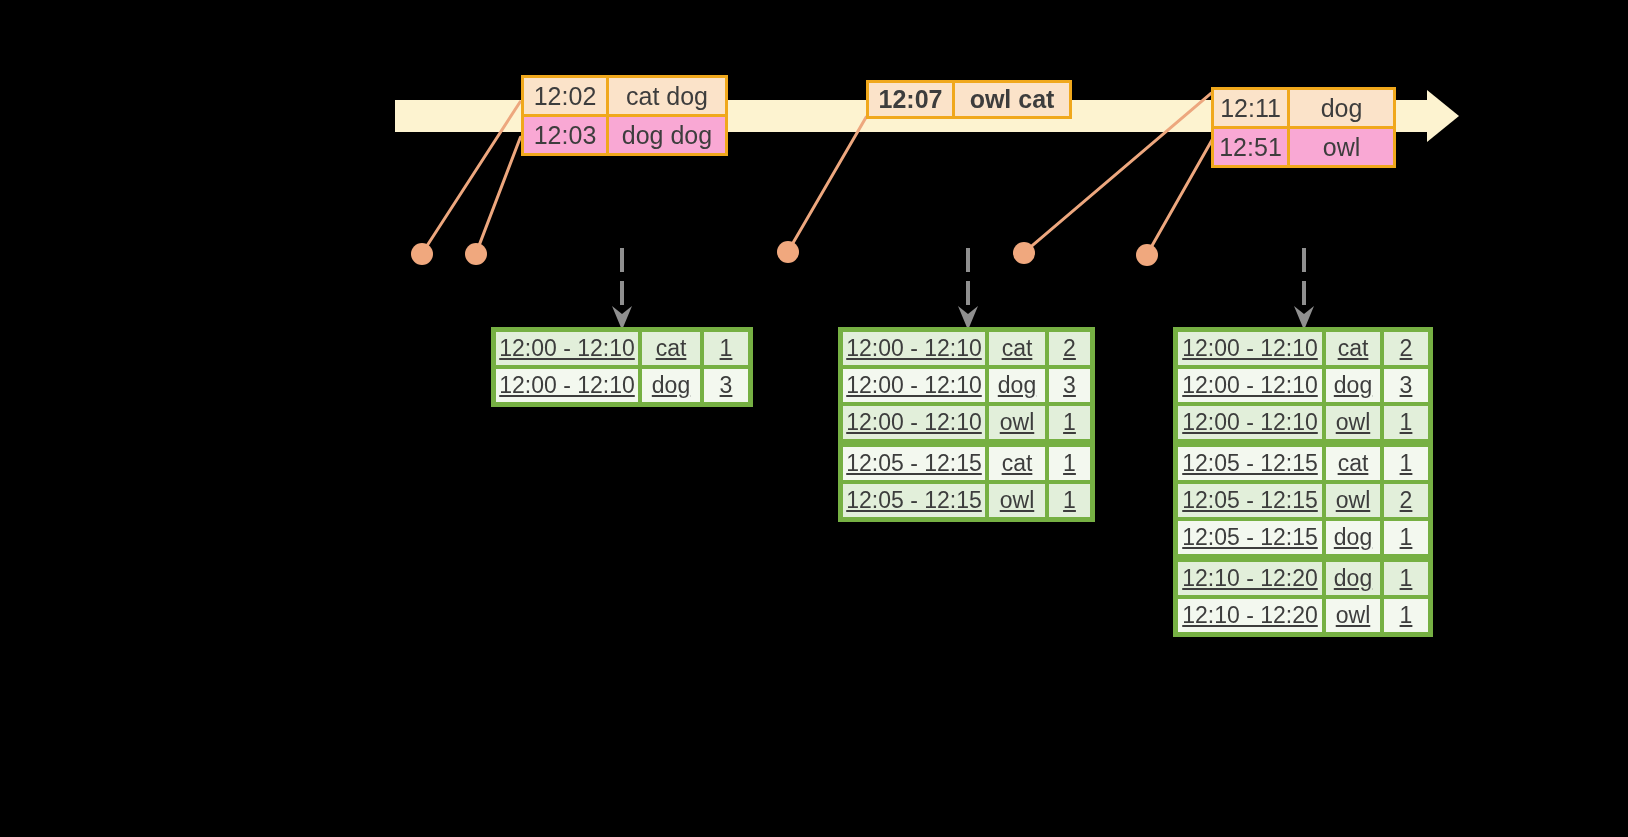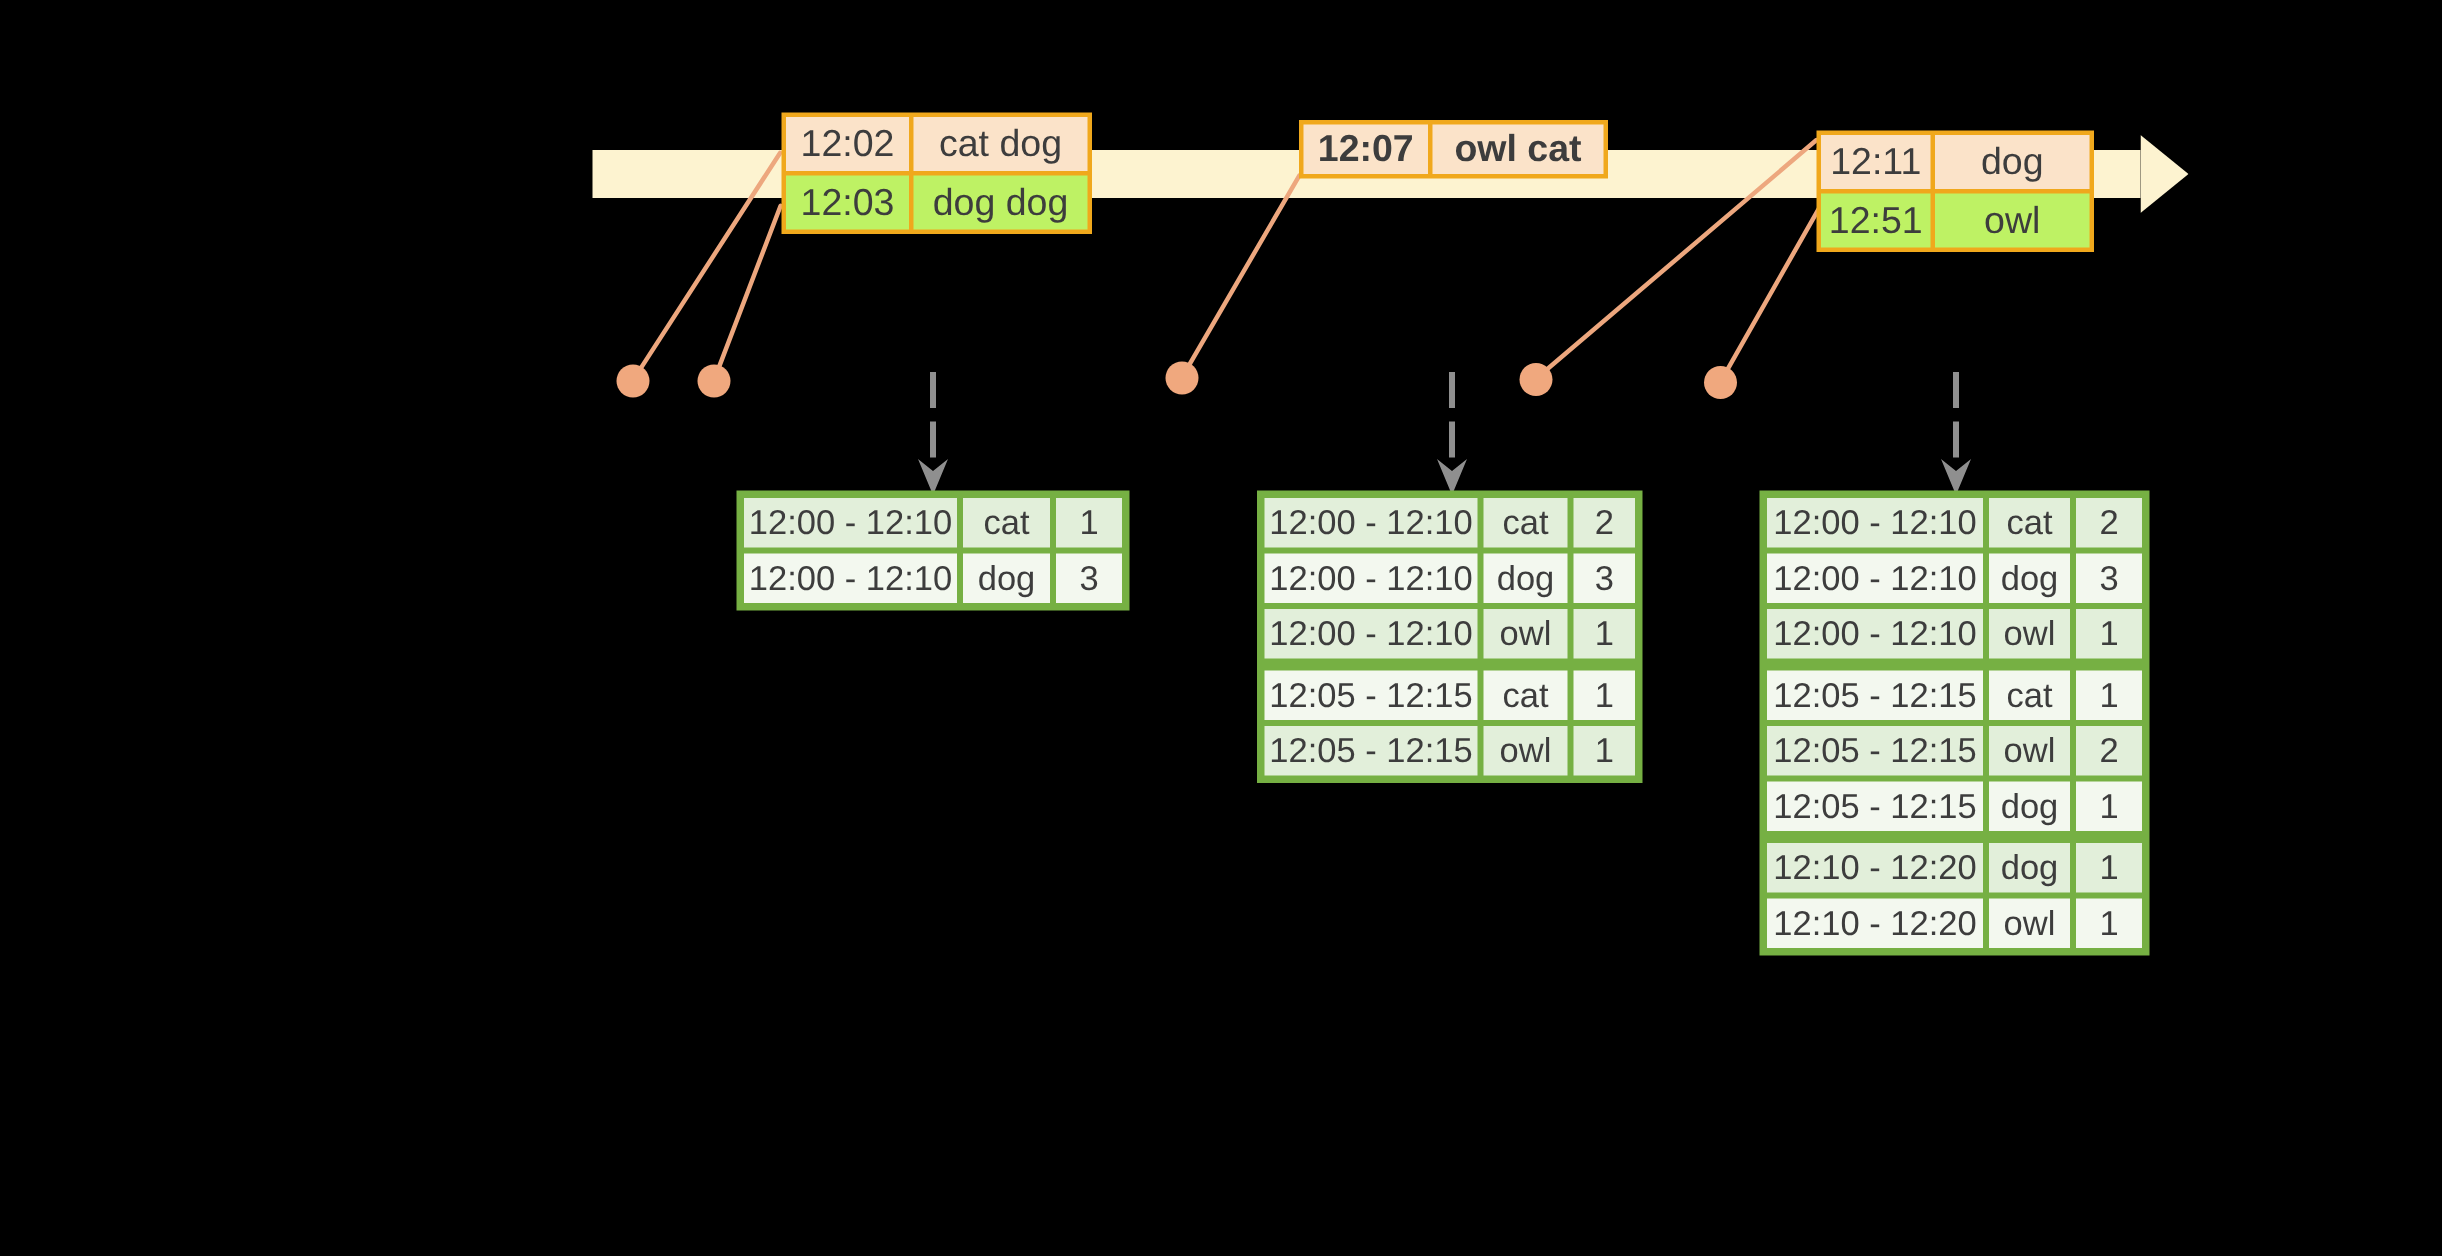--- a/index.html
+++ b/index.html
@@ -9,32 +9,32 @@
   
   .band{position:absolute;left:395px;top:88px;width:1032px;height:32px;background:#fdf3d0;}
   .band-head{position:absolute;left:1427px;top:78px;}
 
   
   .etable{position:absolute;background:#f0a81c;padding:3px;}
   .erow{display:grid;gap:3px;}
   .erow + .erow{margin-top:3px;}
   .ecell{height:36px;display:flex;align-items:center;justify-content:center;font-size:25px;}
   .e-dark{background:#fbe3c9;}
-  .e-light{background:#bef264;}
+  .e-light{background:#f9a8d4;}
 
   
   .dot{position:absolute;width:22px;height:22px;border-radius:50%;background:#f0a87e;}
   .cline{position:absolute;height:3px;background:#eda77e;transform-origin:0 50%;border-radius:2px;}
 
   
   .tarrow{position:absolute;width:26px;height:84px;}
 
   
   .gtable{position:absolute;background:#76b043;padding:5px;}
-  .grow{display:grid;gap:4px;}
+  .grow{display:grid;gap:4px;text-decoration:underline;}
   .grow + .grow{margin-top:4px;}
   .grow.grp{margin-top:8px;}
   .gcell{height:33px;display:flex;align-items:center;justify-content:center;font-size:23px;}
   .g-a{background:#e2efda;}
   .g-b{background:#f3f8ef;}
 </style>
 </head>
 <body>
 
 <div class="stage">

